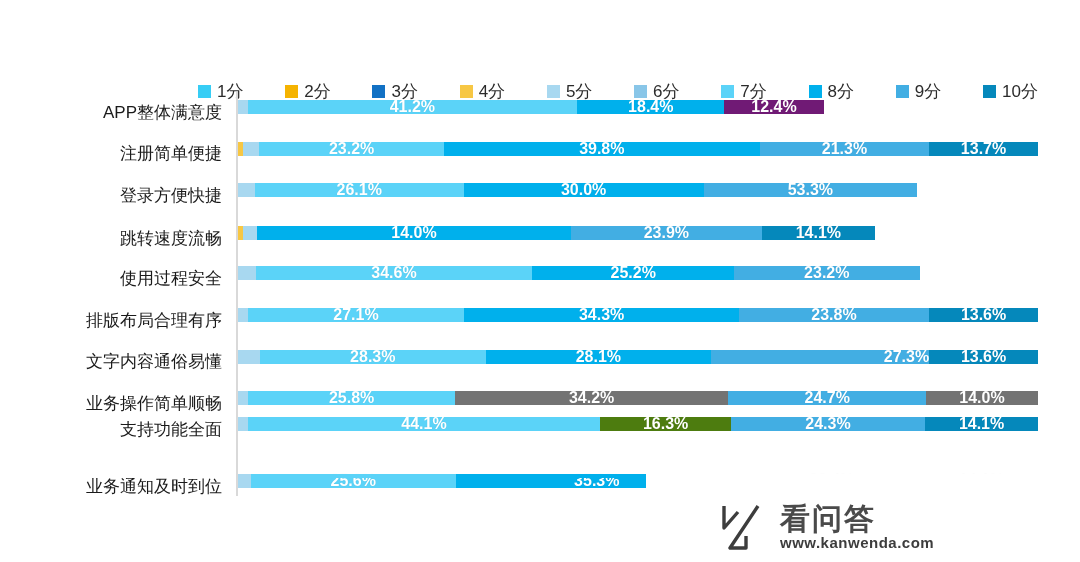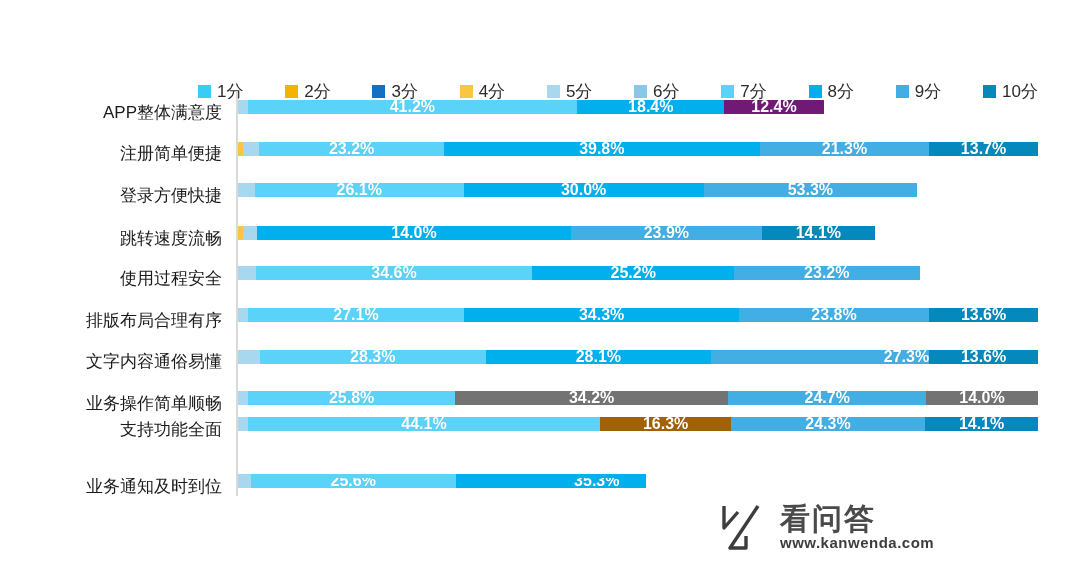--- a/index.html
+++ b/index.html
@@ -361,21 +361,21 @@
             </div>
           </div>
         </div>
         <div class="row" style="top: 317px;">
           <div class="row-label">支持功能全面</div>
           <div class="bar" style="width: 800px;">
             <div class="seg" style="width: 9.6px; flex: 0 0 9.6px; background: rgb(168, 216, 240);"></div>
             <div class="seg" style="width: 352.8px; flex: 0 0 352.8px; background: rgb(91, 211, 248);">
               <span class="seg-label">44.1%</span>
             </div>
-            <div class="seg" style="width: 130.4px; flex: 0 0 130.4px; background: #a16207;">
+            <div class="seg" style="width: 130.4px; flex: 0 0 130.4px; background: #4d7c0f;">
               <span class="seg-label">16.3%</span>
             </div>
             <div class="seg" style="width: 194.4px; flex: 0 0 194.4px; background: rgb(66, 174, 227);">
               <span class="seg-label">24.3%</span>
             </div>
             <div class="seg" style="width: 112.8px; flex: 0 0 112.8px; background: rgb(5, 136, 187);">
               <span class="seg-label">14.1%</span>
             </div>
           </div>
         </div>

